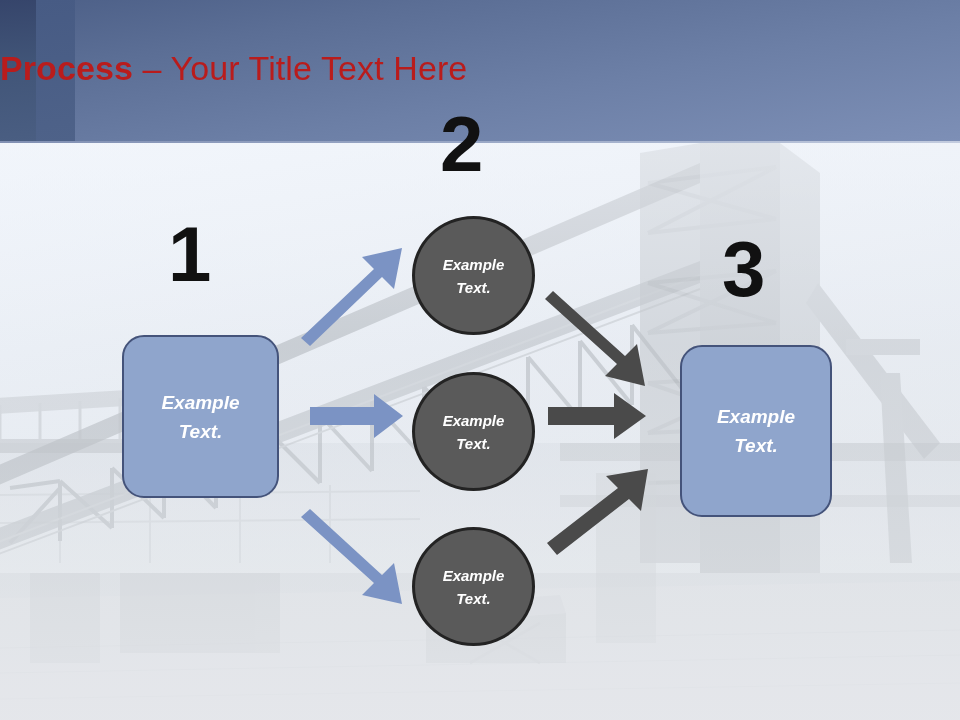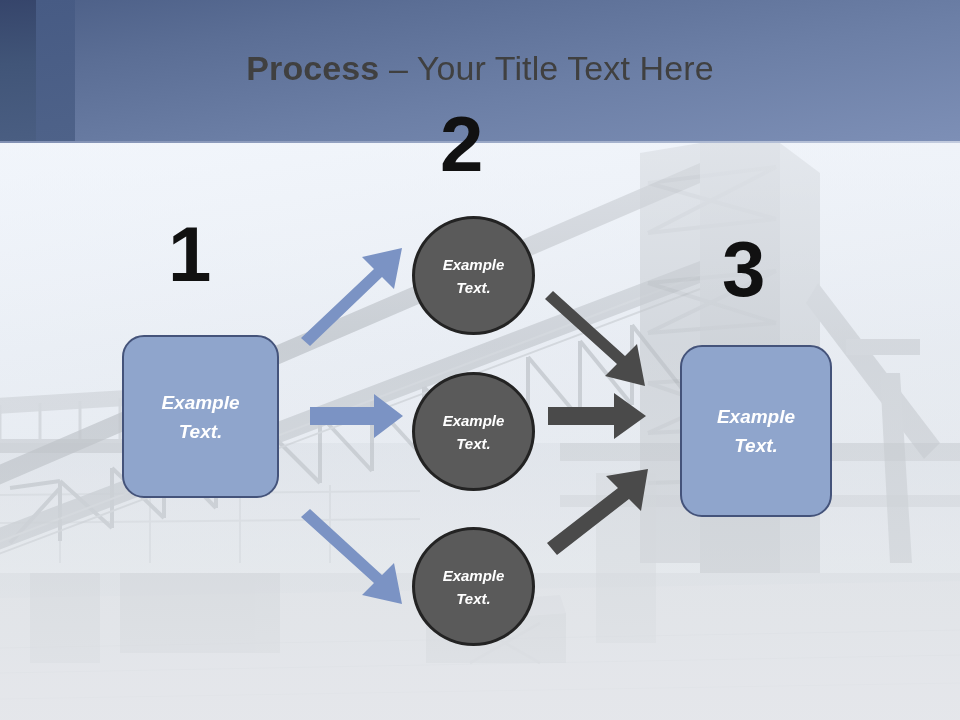--- a/index.html
+++ b/index.html
@@ -51,22 +51,21 @@
     background: linear-gradient(175deg, #36456b 0%, #415578 45%, #4a5e82 100%);
   }
   .hdr-rule {
     position: absolute; left: 0; top: 141px; width: 960px; height: 2px;
     background: linear-gradient(90deg, #8190b3 0%, #9aa8c6 50%, #c3ccdf 100%);
   }
   .title {
     position: absolute;
     left: 0; top: 48px;
     width: 960px;
-    text-align: center;
-    color: #404040;
+    color: #b91c1c;
     font-size: 34px;
     line-height: 40px;
     letter-spacing: 0.1px;
     white-space: nowrap;
   }
   .title .strong { font-weight: bold; }
   .title .light { font-weight: normal; }
 
   
   .step-num {

